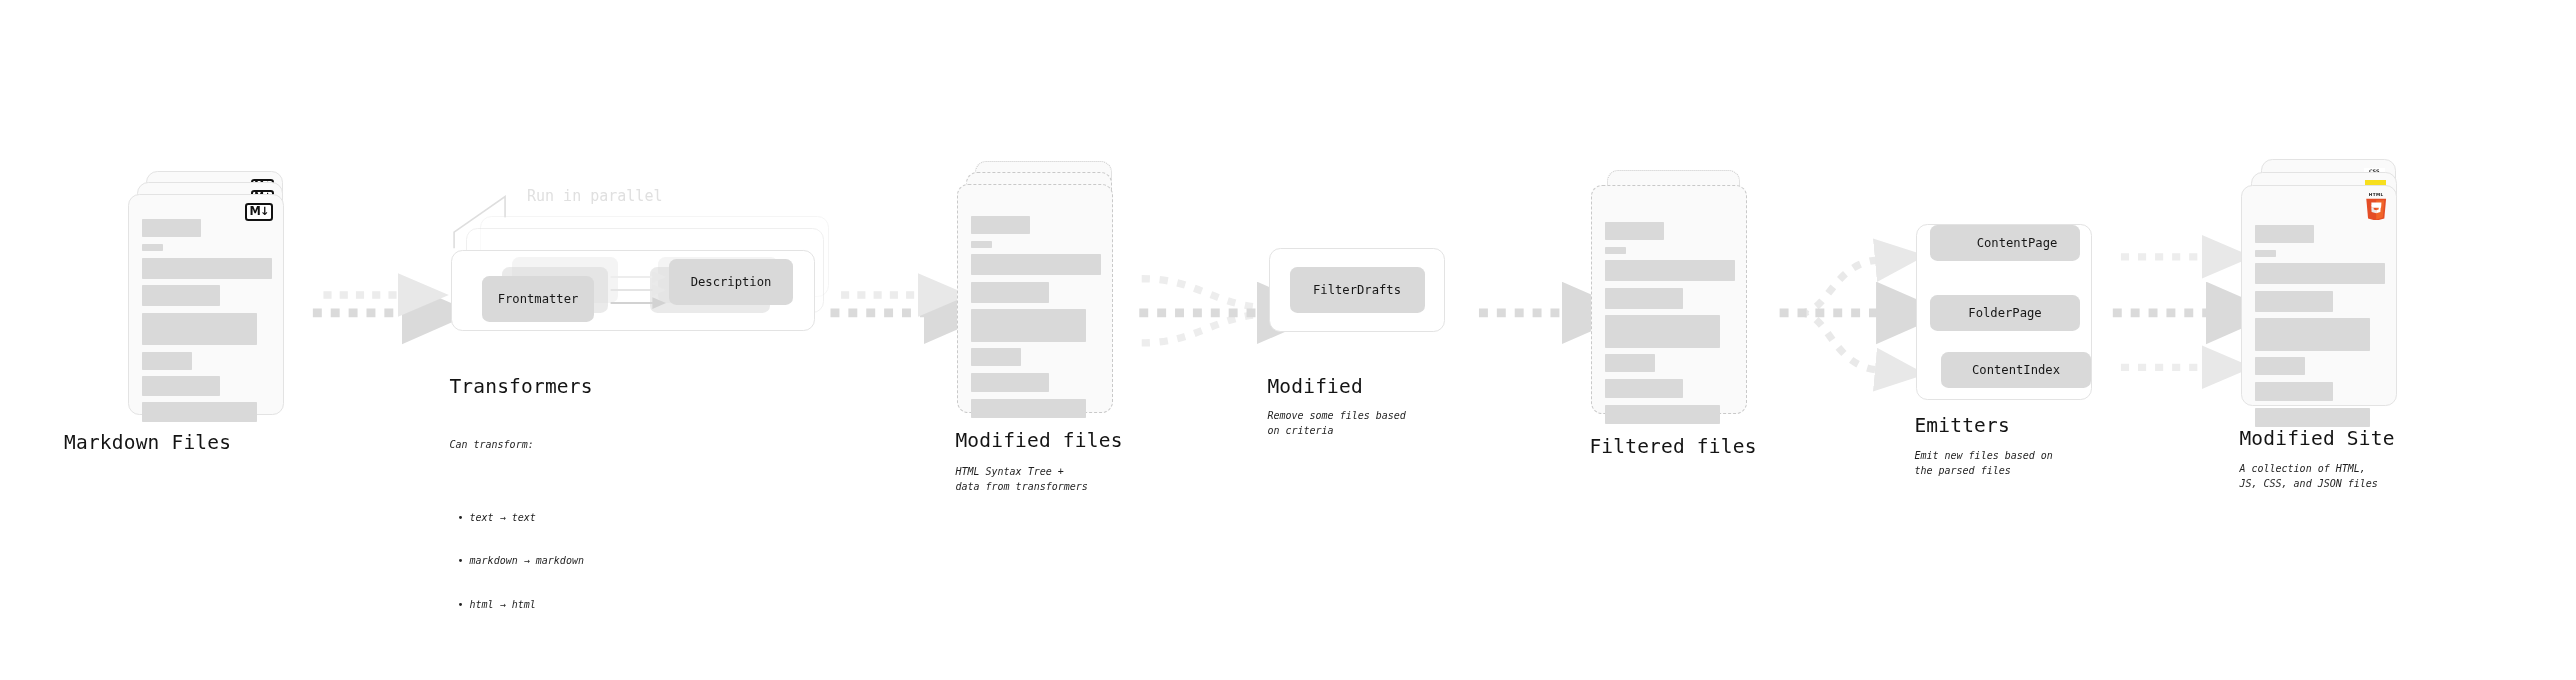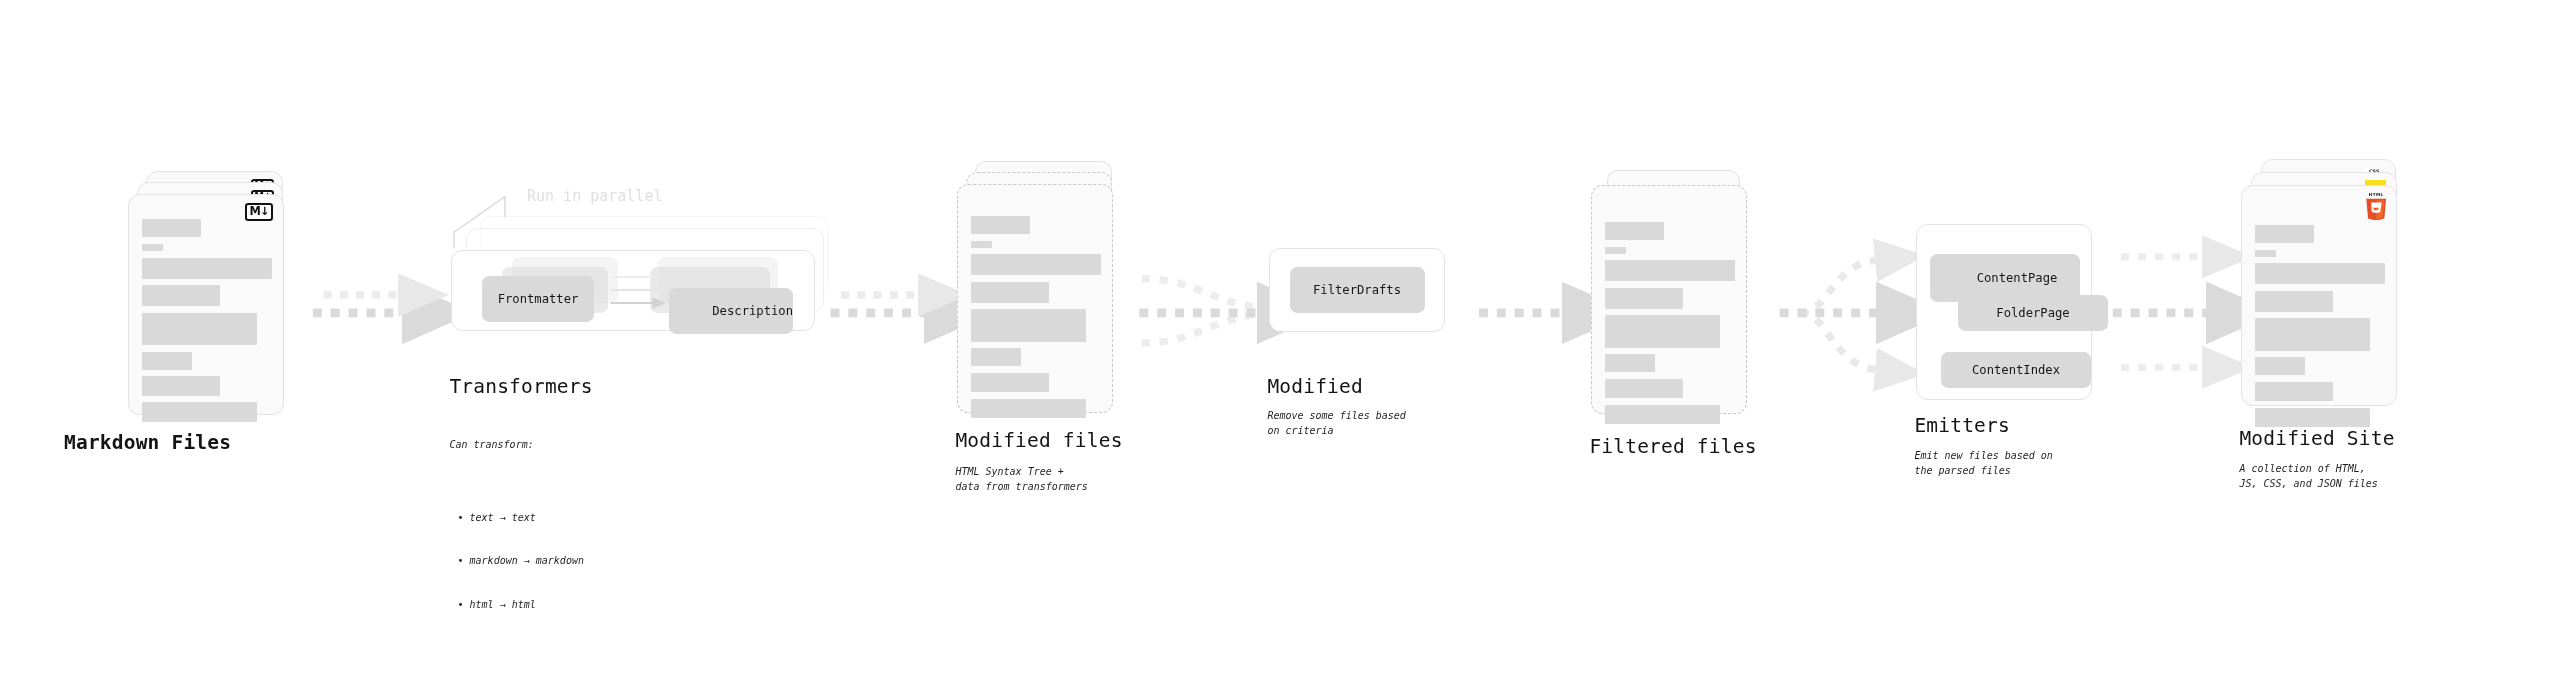--- a/index.html
+++ b/index.html
@@ -256,21 +256,21 @@
           <div class="bar" style="width:130px;height:21px;"></div>
           <div class="bar" style="width:78px;height:21px;"></div>
           <div class="bar" style="width:115px;height:32.5px;"></div>
           <div class="bar" style="width:50px;height:18px;"></div>
           <div class="bar" style="width:78px;height:19.5px;"></div>
           <div class="bar" style="width:115px;height:19.5px;"></div>
         </div>
       </div>
     </div>
 
-    <div class="title" style="left:-64px;top:431px;font-weight:bold;">Markdown Files</div>
+    <div class="title" style="left:-64px;top:431px;">Markdown Files</div>
   </div>
 
   <div class="stage" style="left:451px;">
 
     <svg style="position:absolute;left:-4.9px;top:185px;" width="89" height="65" viewBox="0 0 110 80" xmlns="http://www.w3.org/2000/svg">
       <path d="M10,78 L10,58 L73,14 L73,40" fill="none" stroke="#dedede" stroke-width="2"></path>
     </svg>
     <div class="ghost-label" style="left:76px;top:187px;">Run in parallel</div>
 
     <div class="panel" style="left:29px;top:216px;width:349px;height:81px;opacity:0.35;"></div>
@@ -284,21 +284,21 @@
 
     <svg style="position:absolute;left:158px;top:272px;" width="57" height="41" viewBox="0 0 70 50" xmlns="http://www.w3.org/2000/svg">
       <line x1="2" y1="6" x2="54" y2="6" stroke="#ededed" stroke-width="2.4" marker-end="url(#tri-ghost)"></line>
       <line x1="2" y1="22" x2="54" y2="22" stroke="#e4e4e4" stroke-width="2.4" marker-end="url(#tri-ghost)"></line>
       <line x1="2" y1="38" x2="54" y2="38" stroke="#d2d2d2" stroke-width="2.4" marker-end="url(#tri-thin)"></line>
     </svg>
 
     <div class="chip" style="left:31px;top:276px;width:112px;height:46px;">
       <span>Frontmatter</span>
     </div>
-    <div class="chip" style="left:218px;top:288px;width:124px;height:46px;justify-content:flex-end;">
+    <div class="chip" style="left:218px;top:259px;width:124px;height:46px;">
       <span>Description</span>
     </div>
 
     <div class="title" style="left:-1.6px;top:375px;">Transformers</div>
 
     <div class="subtitle" style="left:-1.6px;top:409px;">
       <div>Can transform:</div>
       <ul class="bullet-list" style="padding-left:8.1px;">
         <li>text → text</li>
         <li>markdown → markdown</li>
@@ -361,24 +361,24 @@
         </div>
       </div>
     </div>
 
     <div class="title" style="left:-1.6px;top:435px;">Filtered files</div>
   </div>
 
   <div class="stage" style="left:1916px;">
 
     <div class="panel" style="left:0px;top:224px;width:176px;height:176px;">
-      <div class="chip" style="left:13px;top:29px;width:150px;height:48px;padding-left:24px;">
+      <div class="chip" style="left:13px;top:0;width:150px;height:36px;padding-left:24px;">
         <span>ContentPage</span>
       </div>
-      <div class="chip" style="left:13px;top:70px;width:150px;height:36px;margin-left:28px;">
+      <div class="chip" style="left:13px;top:70px;width:150px;height:36px;">
         <span>FolderPage</span>
       </div>
       <div class="chip" style="left:13px;top:127px;width:150px;height:36px;margin-left:11px;">
         <span>ContentIndex</span>
       </div>
     </div>
 
     <div class="title" style="left:-1.6px;top:414px;">Emitters</div>
     <div class="subtitle" style="left:-1.6px;top:449px;">Emit new files based on
 the parsed files</div>

